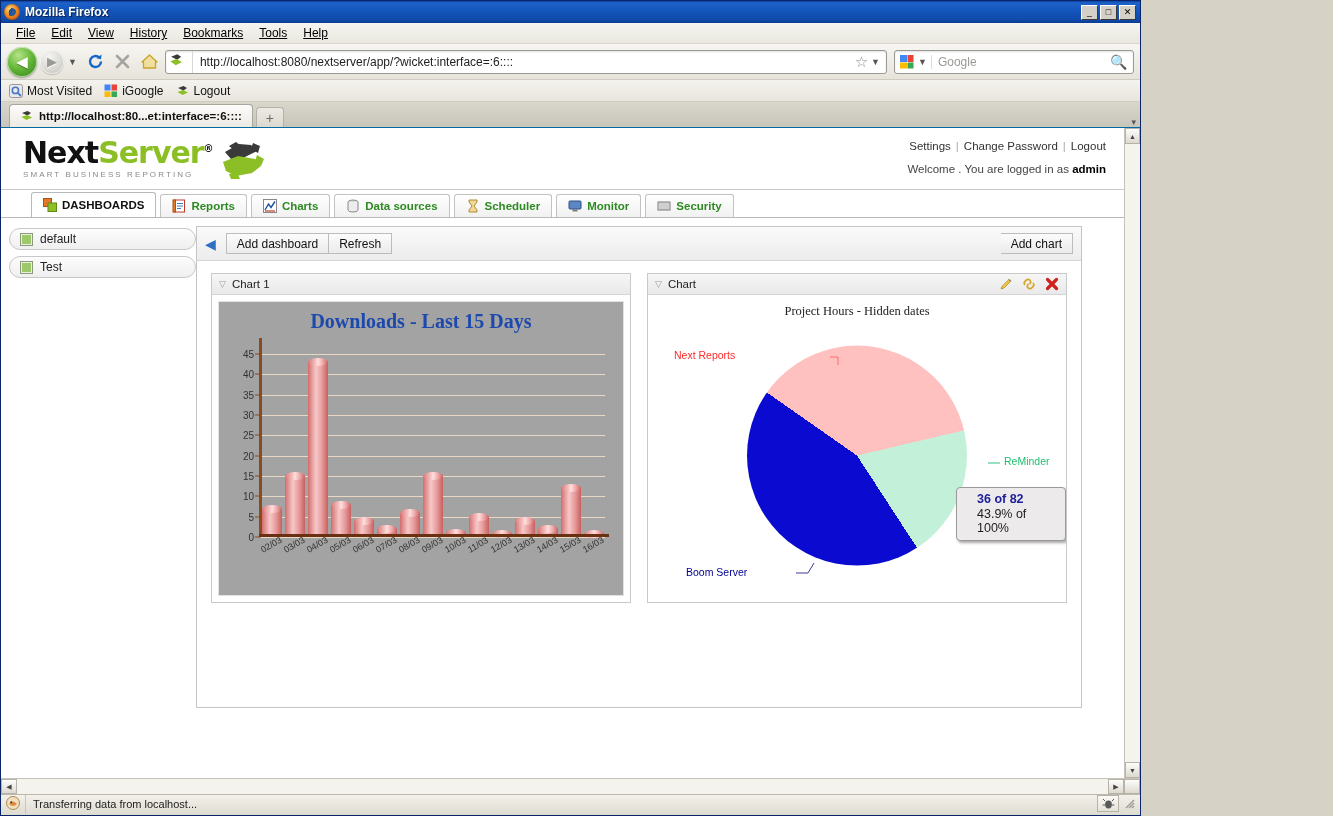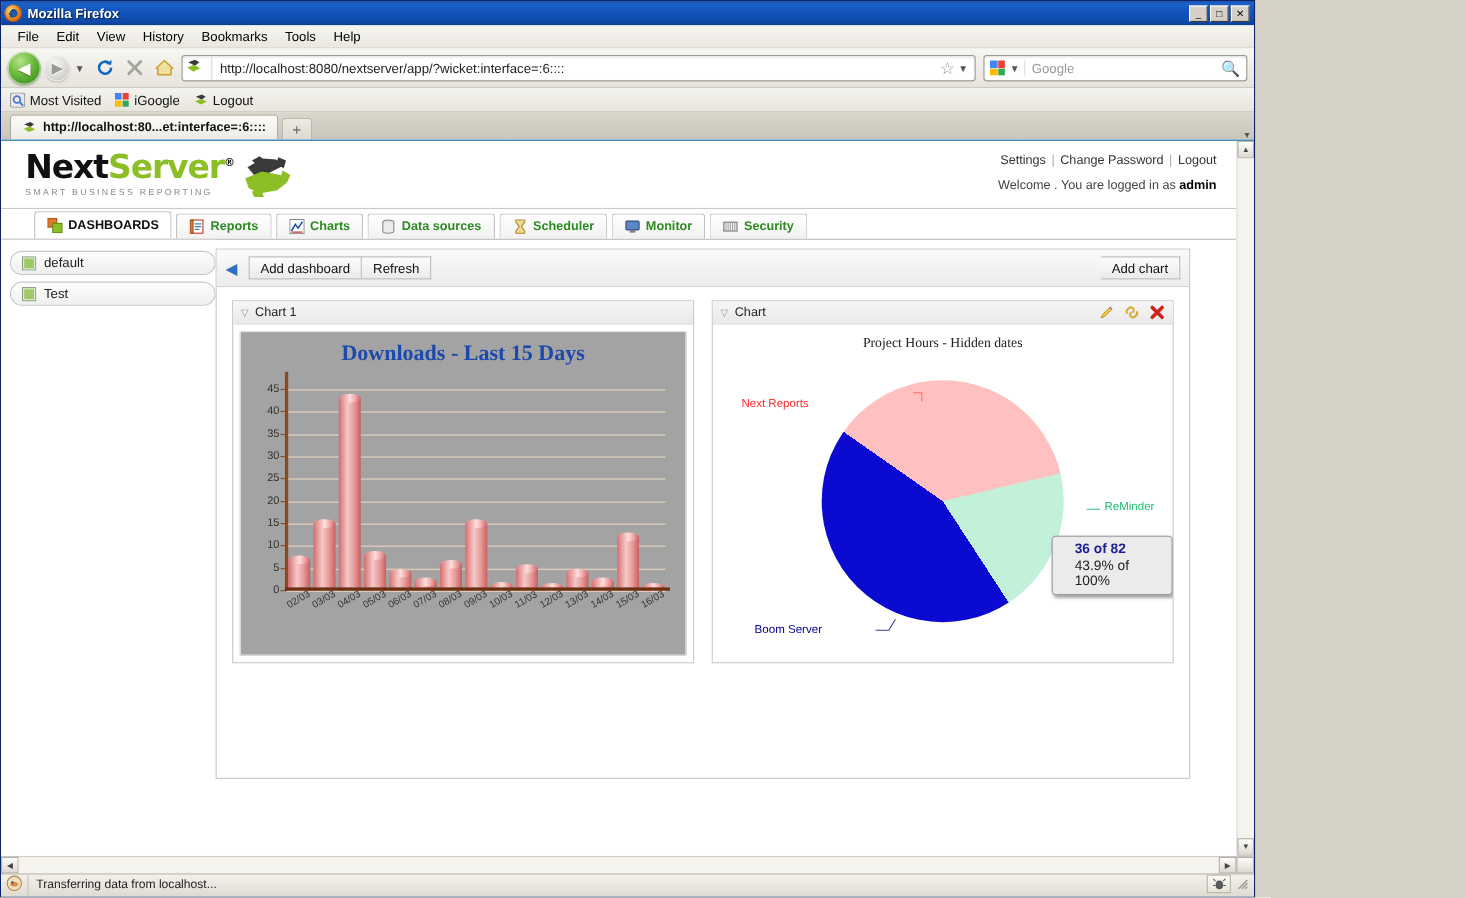--- a/index.html
+++ b/index.html
@@ -45,21 +45,21 @@
     width:17px;height:15px;background:#d4d0c8;border:1px solid;
     border-color:#fff #3a3a3a #3a3a3a #fff; color:#000;
     font-size:9px; line-height:13px; text-align:center; font-family:"Liberation Sans",sans-serif;
   }
   
   #menubar {
     height:21px; flex:0 0 21px; display:flex; align-items:center;
     background:linear-gradient(to bottom,#f6f5f1,#e9e7df);
     border-bottom:1px solid #d9d6cc; padding-left:8px; gap:2px;
   }
-  #menubar .mi { padding:2px 7px; font-size:12px; color:#000; }
+  #menubar .mi { padding:2px 7px; font-size:12px; color:#000;text-decoration:underline; }
   
   #navbar {
     height:36px; flex:0 0 36px; display:flex; align-items:center;
     background:linear-gradient(to bottom,#f7f6f2,#e6e3da);
     border-bottom:1px solid #cfccc2; padding:0 6px; gap:3px;
   }
   .circbtn { width:30px;height:30px;border-radius:50%;position:relative;flex:0 0 30px;}
   .back { background:radial-gradient(circle at 38% 28%,#b6e38a 0%,#67b93a 45%,#2f7d16 100%);
           box-shadow:inset 0 0 0 1px rgba(255,255,255,.55),0 1px 2px rgba(0,0,0,.35);}
   .fwd  { width:24px;height:24px;flex:0 0 24px;
@@ -651,21 +651,21 @@
                   </svg>
                   <svg class="wicon" viewBox="0 0 14 14">
                     <path d="M2.5 2.5 L11.5 11.5 M11.5 2.5 L2.5 11.5" stroke="#d0211c" stroke-width="3.2" stroke-linecap="round"></path>
                   </svg>
                 </span>
               </div>
               <div class="wbody">
                 <div class="pc-title">Project Hours - Hidden dates</div>
                 <div class="pie" id="pie" style="background: conic-gradient(from -55deg, rgb(255, 192, 192) 0deg, rgb(255, 192, 192) 131.71deg, rgb(194, 240, 216) 131.71deg, rgb(194, 240, 216) 201.95deg, rgb(10, 10, 208) 201.95deg, rgb(10, 10, 208) 360deg);"></div>
 
-                <div class="pc-lbl" id="lbl-next" style="color: rgb(255, 42, 42); left: 26px; top: 54px; margin-top: 12px;">Next Reports</div>
+                <div class="pc-lbl" id="lbl-next" style="color: rgb(255, 42, 42); left: 26px; top: 54px;">Next Reports</div>
                 <div class="pc-lbl" id="lbl-rem" style="color: rgb(31, 191, 112); left: 356px; top: 160px;">ReMinder</div>
                 <div class="pc-lbl" id="lbl-boom" style="color: rgb(0, 0, 139); left: 38px; top: 271px;">Boom Server</div>
 
                 <svg id="leaders" width="100%" height="100%" style="position:absolute;inset:0;pointer-events:none">
                   <path d="M182 62 L190 62 L190 70" fill="none" stroke="#ff6a6a" stroke-width="1"></path>
                   <path d="M340 168 L352 168" fill="none" stroke="#2fbf80" stroke-width="1"></path>
                   <path d="M148 278 L160 278 L166 268" fill="none" stroke="#3a3a9c" stroke-width="1"></path>
                 </svg>
 
                 <div class="tooltip" id="tooltip" style="left: 308px; top: 192px; padding-left: 20px;">

